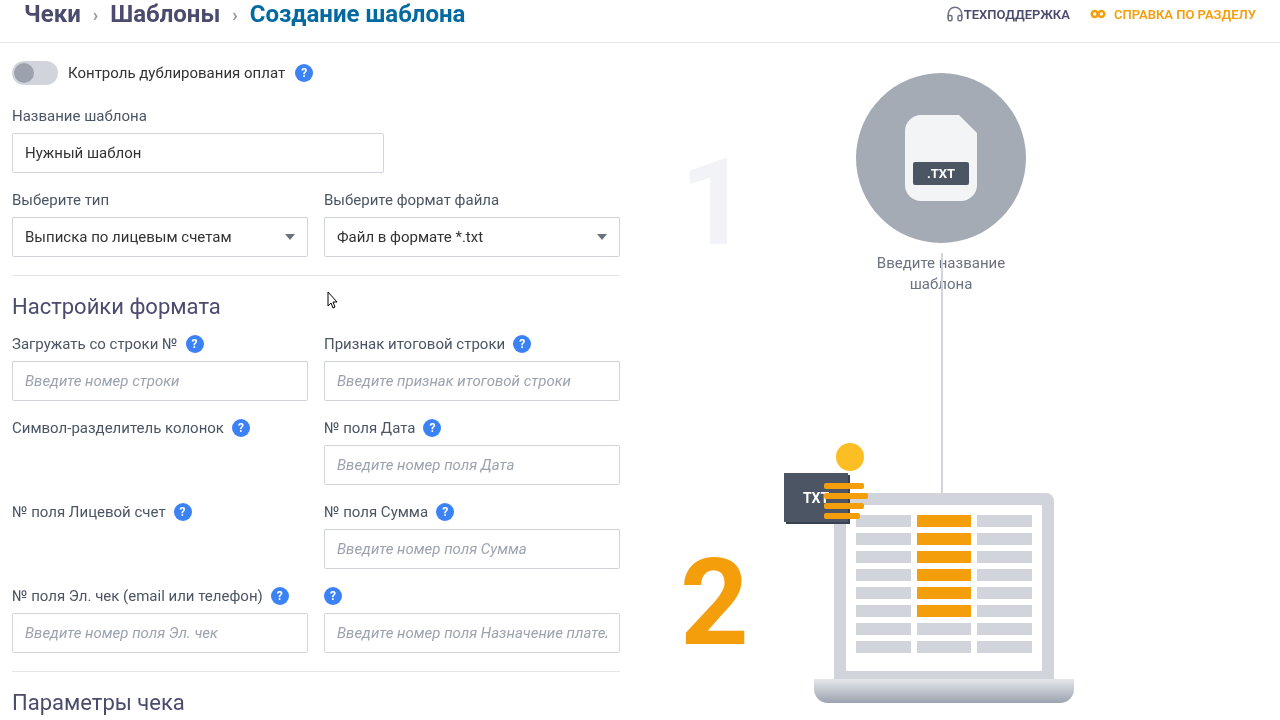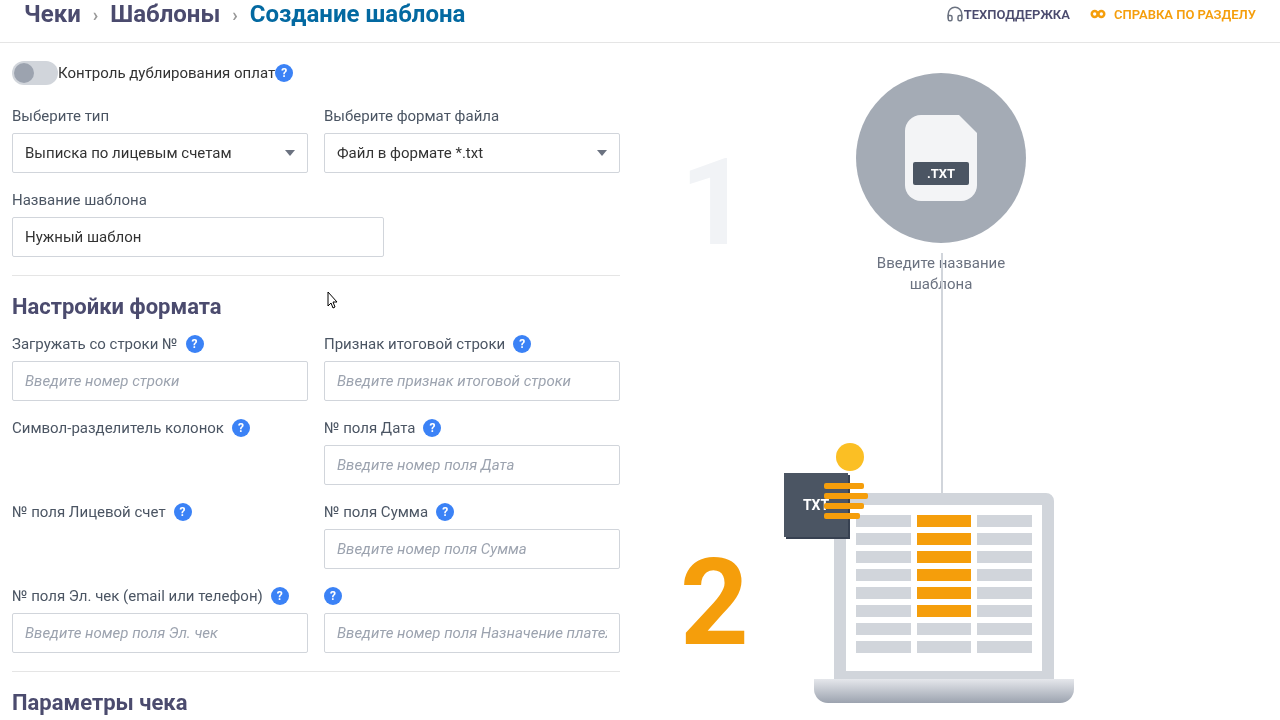--- a/index.html
+++ b/index.html
@@ -6,53 +6,53 @@
 body{background:#fff;color:#333;font-size:14px;width:1280px;height:720px;overflow:hidden}
 .header{display:flex;align-items:center;justify-content:space-between;padding:0 24px 14px;border-bottom:1px solid #e5e5e5}
 .breadcrumb{font-size:24px;font-weight:700;color:#4b4b6e;display:flex;align-items:center;gap:12px}
 .breadcrumb .sep{color:#999;font-size:18px}
 .breadcrumb .current{color:#0369a1}
 .header-right{display:flex;align-items:center;gap:18px}
 .support{display:flex;align-items:center;color:#4b4b6e;font-size:13px;font-weight:600;cursor:pointer}
 .help{display:flex;align-items:center;gap:6px;color:#f59e0b;font-size:13px;font-weight:600;cursor:pointer}
 .content{display:flex}
 .form-area{flex:1;padding:18px 12px 0;max-width:780px}
-.toggle-row{display:flex;align-items:center;margin-bottom:22px}
+.toggle-row{display:flex;align-items:center;gap:10px;margin-bottom:22px}
 .toggle{width:46px;height:24px;background:#d1d5db;border-radius:12px;position:relative;cursor:pointer}
 .toggle::after{content:"";position:absolute;left:2px;top:2px;width:20px;height:20px;background:#9ca3af;border-radius:50%}
 .toggle-label{color:#333;font-size:15px}
 .help-icon{width:18px;height:18px;background:#3b82f6;border-radius:50%;display:inline-flex;align-items:center;justify-content:center;color:#fff;font-size:12px;font-weight:700;cursor:pointer}
 .field-row{display:flex;gap:16px;margin-bottom:18px}
 .field{flex:1;display:flex;flex-direction:column;gap:8px}
 .field-label{color:#4b5563;font-size:15px;display:flex;align-items:center;gap:8px}
 .input,.select{height:40px;border:1px solid #d1d5db;border-radius:2px;padding:0 12px;font-size:15px;color:#333;background:#fff}
 .input::placeholder{color:#9ca3af;font-style:italic}
 .select{display:flex;align-items:center;justify-content:space-between;cursor:pointer}
 .chevron{width:0;height:0;border-left:5px solid transparent;border-right:5px solid transparent;border-top:6px solid #6b7280}
 hr.divider{border:none;border-top:1px solid #e5e5e5;margin:10px 0 18px}
-.section-title{font-size:22px;font-weight:700;color:#4b4b6e;margin-bottom:16px}
+.section-title{font-size:22px;font-weight:400;color:#4b4b6e;margin-bottom:16px}
 .right-panel{flex:1;position:relative;padding:30px 20px 0}
 .step-num{position:absolute;font-size:120px;font-weight:700;line-height:1}
 .step1{color:#f1f3f6;left:48px;top:100px}
 .step2{color:#f59e0b;left:48px;top:500px}
 .step1-graphic{position:absolute;left:224px;top:30px;width:170px;text-align:center}
 .file-circle{width:170px;height:170px;background:#a4abb5;border-radius:50%;display:flex;align-items:center;justify-content:center;margin:0 auto 10px}
 .file-icon{width:72px;height:86px;background:#f3f4f6;border-radius:16px;position:relative}
 .file-icon::before{content:"";position:absolute;top:0;right:0;border-style:solid;border-width:0 18px 18px 0;border-color:transparent #a4abb5 transparent transparent}
 .file-badge{position:absolute;bottom:16px;left:8px;right:8px;background:#4b5563;color:#fff;font-size:13px;font-weight:700;text-align:center;padding:4px 0;border-radius:2px}
 .step1-text{color:#6b7280;font-size:15px;line-height:1.4}
 .connector{position:absolute;left:309px;top:210px;width:2px;height:260px;background:#d1d5db}
 .step2-graphic{position:absolute;left:152px;top:400px;width:300px;height:280px}
 .laptop{position:absolute;bottom:10px;left:20px;right:0;height:220px}
 .screen{position:absolute;top:0;left:30px;right:30px;bottom:30px;background:#fff;border:12px solid #d1d5db;border-radius:8px 8px 0 0;padding:10px;overflow:hidden}
 .screen-grid{display:grid;grid-template-columns:1fr 1fr 1fr;gap:6px}
 .cell{height:12px;background:#d1d5db}
 .cell.hl{background:#f59e0b}
 .laptop-base{position:absolute;bottom:10px;left:10px;right:10px;height:24px;background:linear-gradient(#e5e7eb,#9ca3af);border-radius:0 0 14px 14px}
-.txt-card{position:absolute;top:30px;left:0;width:64px;height:64px;background:#4b5563;display:flex;align-items:center;justify-content:center;color:#fff;font-weight:700;font-size:14px;box-shadow:2px 2px 0 #374151}
+.txt-card{position:absolute;top:30px;left:0;width:64px;height:49px;background:#4b5563;display:flex;align-items:center;justify-content:center;color:#fff;font-weight:700;font-size:14px;box-shadow:2px 2px 0 #374151}
 .bulb{position:absolute;top:0;left:48px;width:36px;height:36px}
 .bulb::before{content:"";position:absolute;width:28px;height:28px;background:#fbbf24;border-radius:50%;top:0;left:4px}
 .sun-rings{position:absolute;top:40px;left:40px;width:50px;height:50px}
 .ring{position:absolute;border:3px solid #f59e0b;border-radius:2px;left:0}
 .ring.r1{top:0;width:40px;height:4px}
 .ring.r2{top:10px;width:44px;height:4px}
 .ring.r3{top:20px;width:40px;height:4px}
 .ring.r4{top:30px;width:36px;height:4px}
 .cursor{position:absolute;left:322px;top:290px;font-size:18px;pointer-events:none}
 </style>
@@ -90,40 +90,40 @@
 
 <div class="content">
   <div class="form-area">
     <div class="toggle-row">
       <div class="toggle"></div>
       <span class="toggle-label">Контроль дублирования оплат</span>
       <span class="help-icon">?</span>
     </div>
 
     <div class="field-row">
+      <div class="field" style="max-width:372px">
+        <span class="field-label">Название шаблона</span>
+        <input class="input" value="Нужный шаблон" style="">
+      </div>
+    </div>
+
+    <div class="field-row">
       <div class="field">
         <span class="field-label">Выберите тип</span>
         <div class="select">
           <span>Выписка по лицевым счетам</span>
           <span class="chevron"></span>
         </div>
       </div>
       <div class="field">
         <span class="field-label">Выберите формат файла</span>
         <div class="select">
           <span>Файл в формате *.txt</span>
           <span class="chevron"></span>
         </div>
-      </div>
-    </div>
-
-    <div class="field-row">
-      <div class="field" style="max-width:372px">
-        <span class="field-label">Название шаблона</span>
-        <input class="input" value="Нужный шаблон" style="">
       </div>
     </div>
 
     <hr class="divider">
 
     <div class="section-title">Настройки формата</div>
 
     <div class="field-row">
       <div class="field">
         <span class="field-label">

